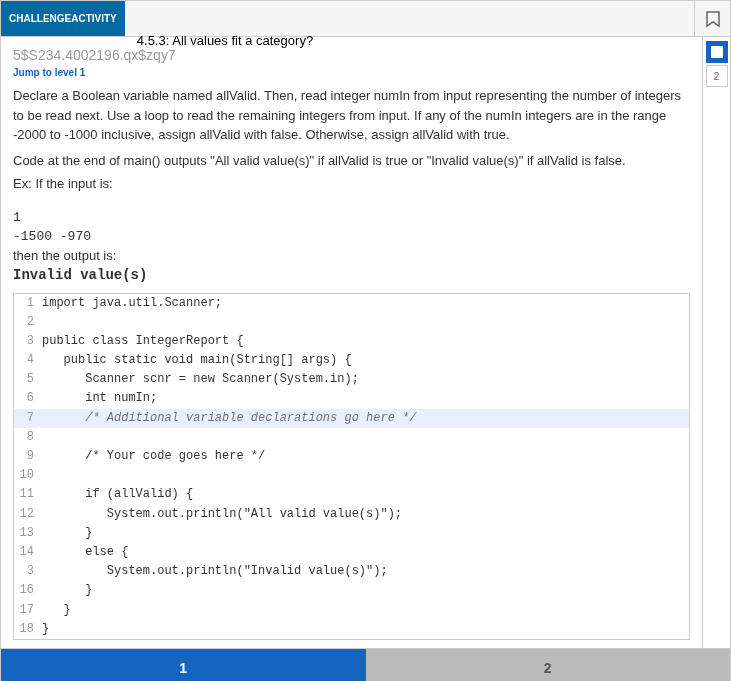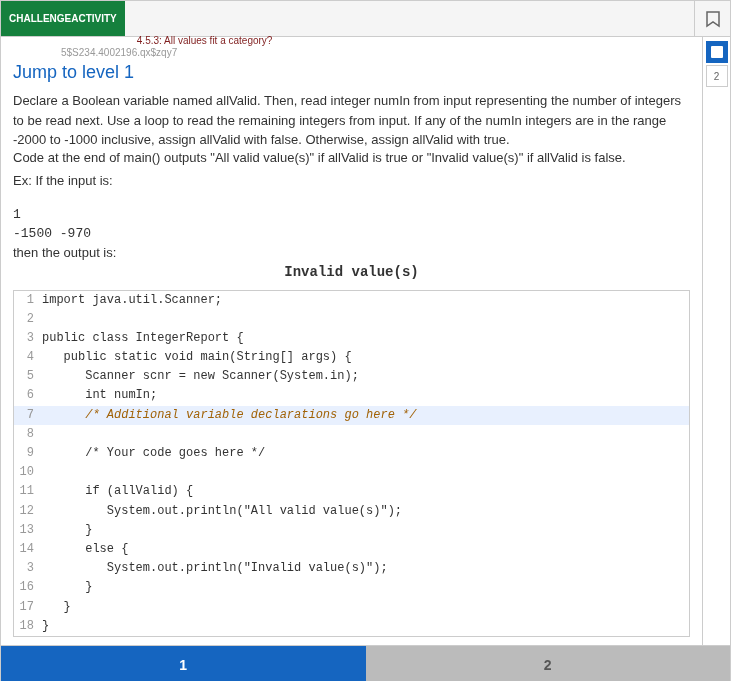--- a/index.html
+++ b/index.html
@@ -15,35 +15,35 @@
     
     .header {
       display: flex;
       align-items: center;
       border-bottom: 1px solid #ccc;
       background: #f5f5f5;
       padding: 0;
       height: 36px;
     }
     .header-left {
-      background: #15803d;
+      background: #0369a1;
       color: #fff;
       font-size: 10px;
       font-weight: bold;
       padding: 4px 8px;
       height: 100%;
       display: flex;
       align-items: center;
       line-height: 1.3;
       min-width: 70px;
     }
     .header-title {
       padding: 0 12px;
-      font-size: 10px;
-      color: #7f1d1d;
+      font-size: 13px;
+      color: #000000;
       flex: 1;
       margin-top: 44px;
     }
     .header-icon {
       width: 36px;
       height: 36px;
       border-left: 1px solid #ccc;
       display: flex;
       align-items: center;
       justify-content: center;
@@ -82,40 +82,39 @@
       background: #1565c0;
       border-color: #1565c0;
     }
     .sidebar-btn.active svg rect,
     .sidebar-btn.active svg path {
       fill: #fff;
     }
 
     
     .session-id {
-      font-size: 10px;
+      font-size: 14px;
       color: #999;
       padding: 2px 0 4px 0;
-      margin-left: 48px;
     }
 
     
     .jump-to-level {
-      font-size: 18px;
-      font-weight: normal;
+      font-size: 10px;
+      font-weight: bold;
       color: #1565c0;
       margin-bottom: 8px;
     }
 
     
     .description {
       font-size: 13px;
       color: #333;
       line-height: 1.5;
-      margin-bottom: 0;
+      margin-bottom: 8px;
     }
 
     .description-code {
       font-size: 13px;
       color: #333;
       margin-bottom: 8px;
     }
 
     .example-label {
       font-size: 13px;
@@ -133,21 +132,20 @@
       font-size: 13px;
       margin-bottom: 4px;
     }
 
     .example-output {
       font-family: 'Courier New', monospace;
       font-size: 14px;
       font-weight: bold;
       margin-bottom: 10px;
       display: block;
-      text-align: center;
     }
 
     
     .code-editor {
       border: 1px solid #ccc;
       margin-bottom: 0;
       font-family: 'Courier New', monospace;
       font-size: 12px;
       line-height: 1.6;
       overflow-x: auto;
@@ -281,21 +279,21 @@
             <div class="code-line">
               <span class="line-num">5</span>
               <span class="line-code">      Scanner scnr = new Scanner(System.in);</span>
             </div>
             <div class="code-line">
               <span class="line-num">6</span>
               <span class="line-code">      int numIn;</span>
             </div>
             <div class="code-line highlighted">
               <span class="line-num">7</span>
-              <span class="line-code" style="color: #a16207; font-style: italic;">      /* Additional variable declarations go here */</span>
+              <span class="line-code" style="color: #737373; font-style: italic;">      /* Additional variable declarations go here */</span>
             </div>
             <div class="code-line">
               <span class="line-num">8</span>
               <span class="line-code"></span>
             </div>
             <div class="code-line">
               <span class="line-num">9</span>
               <span class="line-code">      /* Your code goes here */</span>
             </div>
             <div class="code-line">

